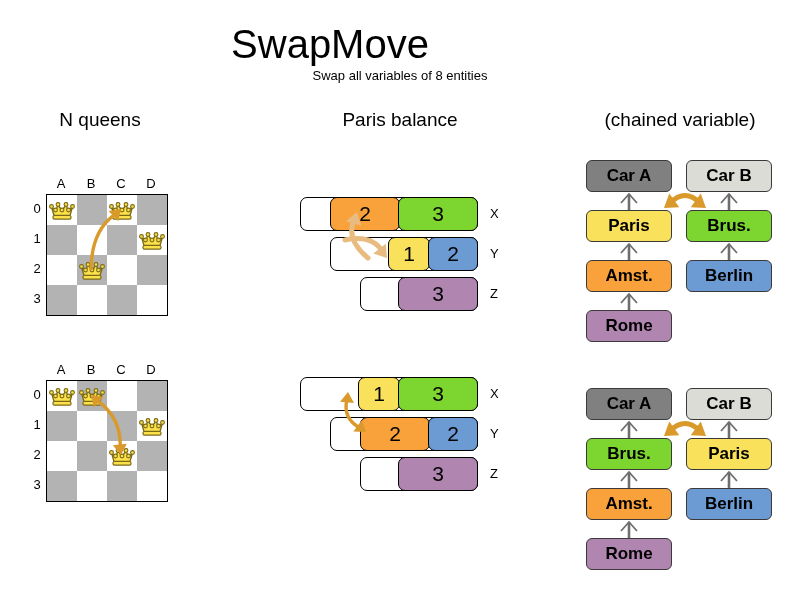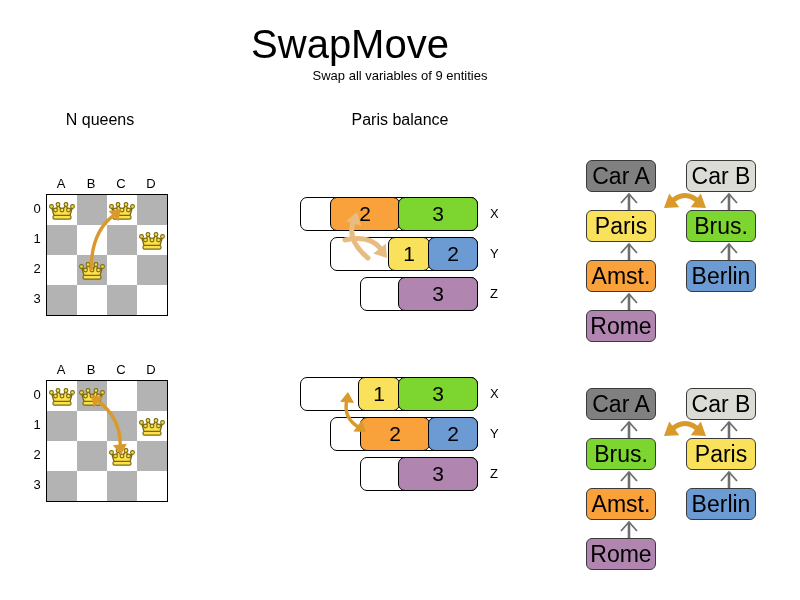--- a/index.html
+++ b/index.html
@@ -18,33 +18,32 @@
   .abs { position: absolute; }
 
   
   #title {
     left: 0; top: 22px; width: 660px;
     text-align: center;
     font-size: 40px;
     line-height: 44px;
     font-weight: normal;
     color: #000;
-    padding-left: 20px;
   }
   #subtitle {
     left: 0; top: 68px; width: 800px;
     text-align: center;
     font-size: 13px;
     line-height: 16px;
   }
 
   
   .col-head {
     text-align: center;
-    font-size: 16px;
+    font-size: 19px;
     line-height: 19px;
   }
   #head-nqueens   { left: 10px;  top: 110px; width: 180px; }
   #head-cloud     { left: 310px; top: 110px; width: 180px; }
   #head-vehicle   { left: 590px; top: 110px; width: 180px; }
 
   
   .board-wrap { position: absolute; }
   .board {
     position: absolute;
@@ -99,41 +98,43 @@
   }
   .cb-label {
     position: absolute;
     font-size: 13px; line-height: 34px;
     height: 34px;
   }
 
   
   .vr-box {
     position: absolute;
-    width: 70px; height: 32px;
+    width: 86px; height: 32px;
     border: 1.6px solid #3a3a3a;
     border-radius: 6px;
     box-sizing: border-box;
     display: flex; align-items: center; justify-content: center;
-    font-size: 23px;
+    font-size: 17px;
     color: #000;
+    font-weight: bold;
   }
 
   
   .overlay { position: absolute; left: 0; top: 0; pointer-events: none; }
 </style>
 </head>
 <body>
 
 <div class="abs" id="title">SwapMove</div>
-<div class="abs" id="subtitle">Swap all variables of 9 entities</div>
+<div class="abs" id="subtitle">Swap all variables of 8 entities</div>
 
 <div class="abs col-head" id="head-nqueens">N queens</div>
 <div class="abs col-head" id="head-cloud">Paris balance</div>
 <div class="abs col-head" id="head-vehicle">
+  <div>(chained variable)</div>
 </div>
 
 <div class="board-wrap" id="board-before" style="left:28px; top:176px; width:160px; height:160px;">
     <div class="file-label" style="left: 18px;">A</div>
     <div class="file-label" style="left: 48px;">B</div>
     <div class="file-label" style="left: 78px;">C</div>
     <div class="file-label" style="left: 108px;">D</div>
     <div class="rank-label" style="top: 26px;">0</div>
     <div class="rank-label" style="top: 56px;">1</div>
     <div class="rank-label" style="top: 86px;">2</div>

